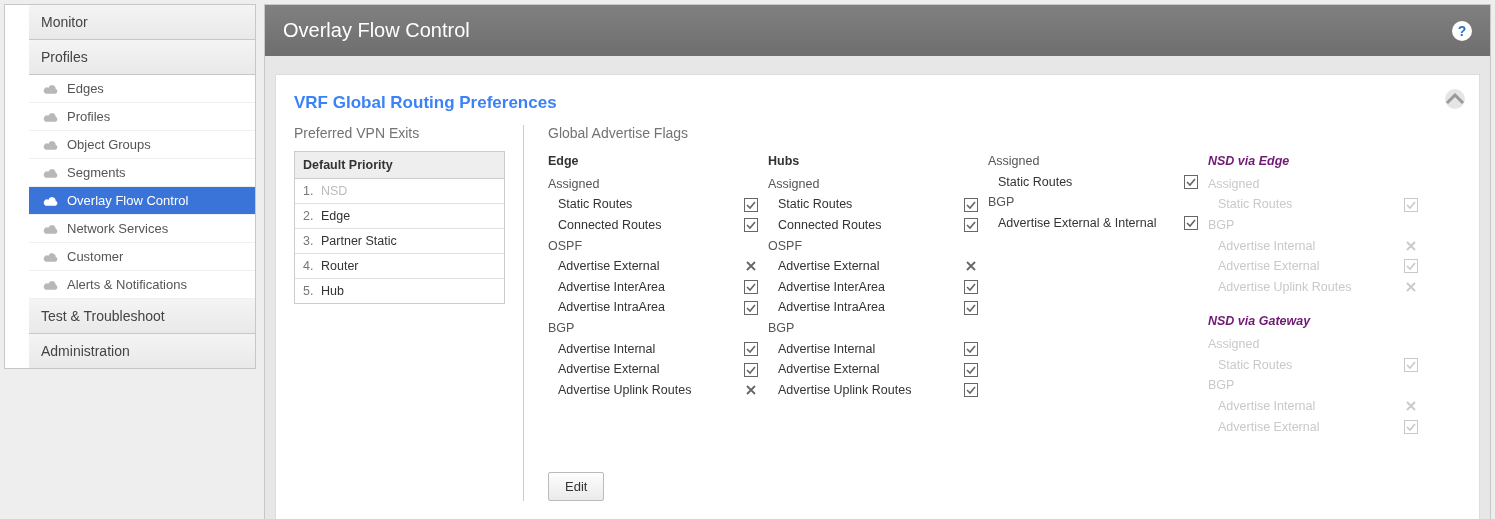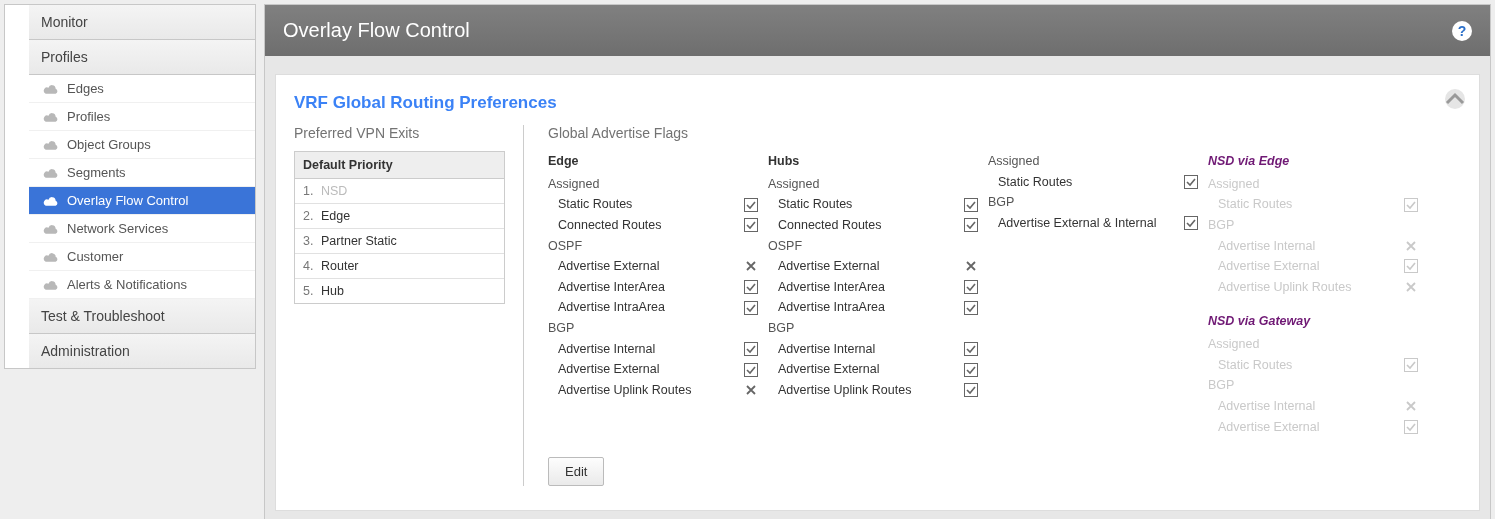--- a/index.html
+++ b/index.html
@@ -36,21 +36,21 @@
   .flag-col { width:210px; font-size:12.5px; line-height:1.65; }
   .flag-col.ghost { color:#c9c9c9; }
   .flag-col-title { font-weight:bold; color:#333; margin-bottom:2px; }
   .flag-col.ghost .flag-col-title { color:#701a75;font-style:italic; }
   .group-label { color:#555; }
   .flag-col.ghost .group-label { color:#c9c9c9; }
   .flag-row { display:flex; justify-content:space-between; align-items:center; padding-left:10px; }
   .check { width:14px; height:14px; color:#666; display:inline-flex; }
   .check svg { width:14px; height:14px; }
   .ghost .check { color:#c9c9c9; }
-  .edit-btn { margin-top:6px; padding:6px 16px; background:linear-gradient(#fdfdfd,#eaeaea); border:1px solid #bbb; border-radius:2px; font-size:13px; color:#333; cursor:pointer; }
+  .edit-btn { margin-top:21px; padding:6px 16px; background:linear-gradient(#fdfdfd,#eaeaea); border:1px solid #bbb; border-radius:2px; font-size:13px; color:#333; cursor:pointer; }
   .nsd-block { margin-bottom:14px; }
 </style>
 </head>
 <body>
 
 <div class="app">
 
   <div class="sidebar">
     <div class="side-header">Monitor</div>
     <div class="side-header">Profiles</div>

